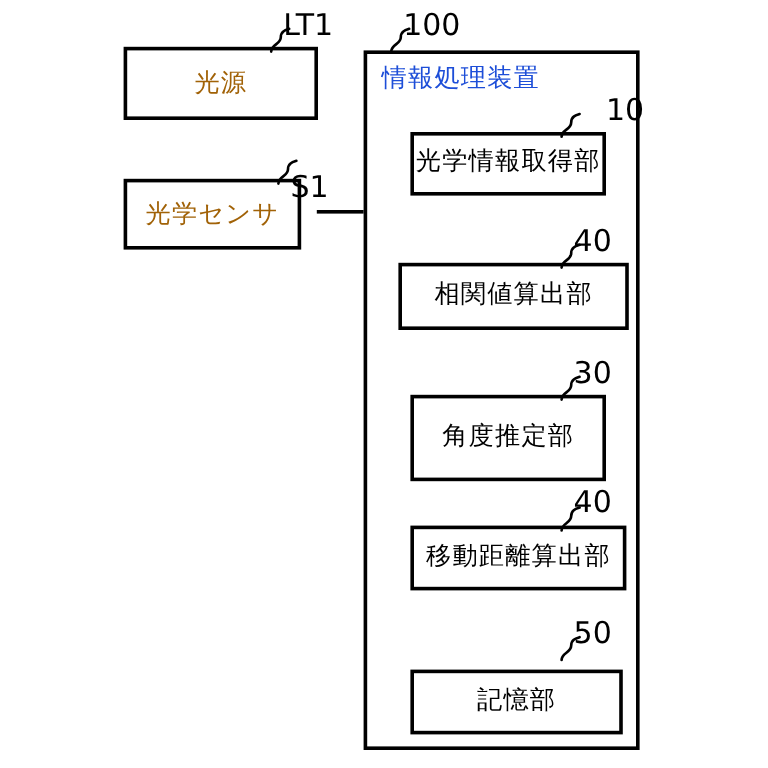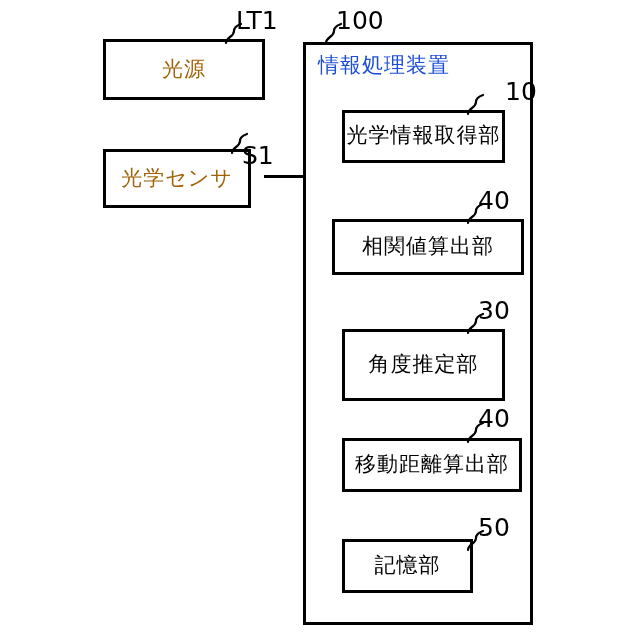--- a/index.html
+++ b/index.html
@@ -147,21 +147,21 @@
   <span class="ref-num" style="left:478px; top:298px;">30</span>
 
   <div class="module-box" style="left:342px; top:438px; width:180px; height:54px;">
     <span class="module-label">移動距離算出部</span>
   </div>
   <svg class="leader" style="left:464px; top:421px;" width="22" height="22" viewBox="0 0 22 22">
     <path d="M4 21 C4 15, 12 15, 12 9 C12 4, 16 3, 19 2" stroke="#000000" stroke-width="2.2" fill="none" stroke-linecap="round"></path>
   </svg>
   <span class="ref-num" style="left:478px; top:406px;">40</span>
 
-  <div class="module-box" style="left:342px; top:539px; width:131px; height:54px;">
+  <div class="module-box" style="left:342px; top:558px; width:177px; height:54px;">
     <span class="module-label">記憶部</span>
   </div>
   <svg class="leader" style="left:464px; top:529px;" width="22" height="22" viewBox="0 0 22 22">
     <path d="M4 21 C4 15, 12 15, 12 9 C12 4, 16 3, 19 2" stroke="#000000" stroke-width="2.2" fill="none" stroke-linecap="round"></path>
   </svg>
   <span class="ref-num" style="left:478px; top:515px;">50</span>
 
 </div>
 
 </body></html>

